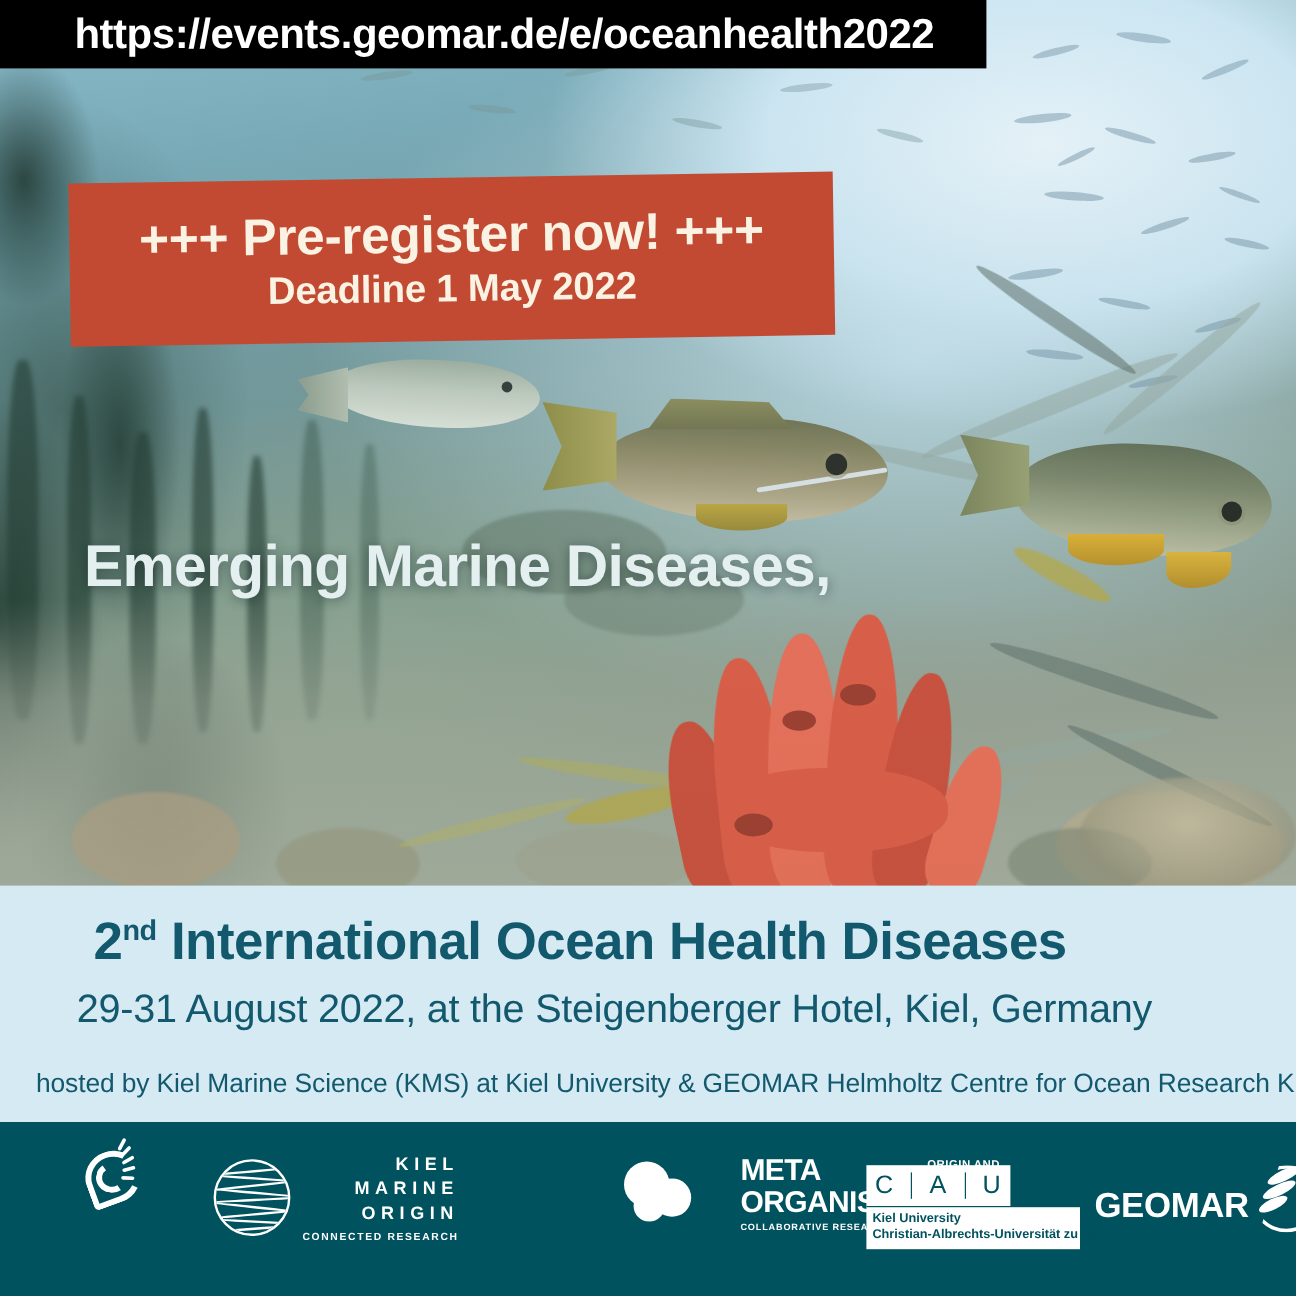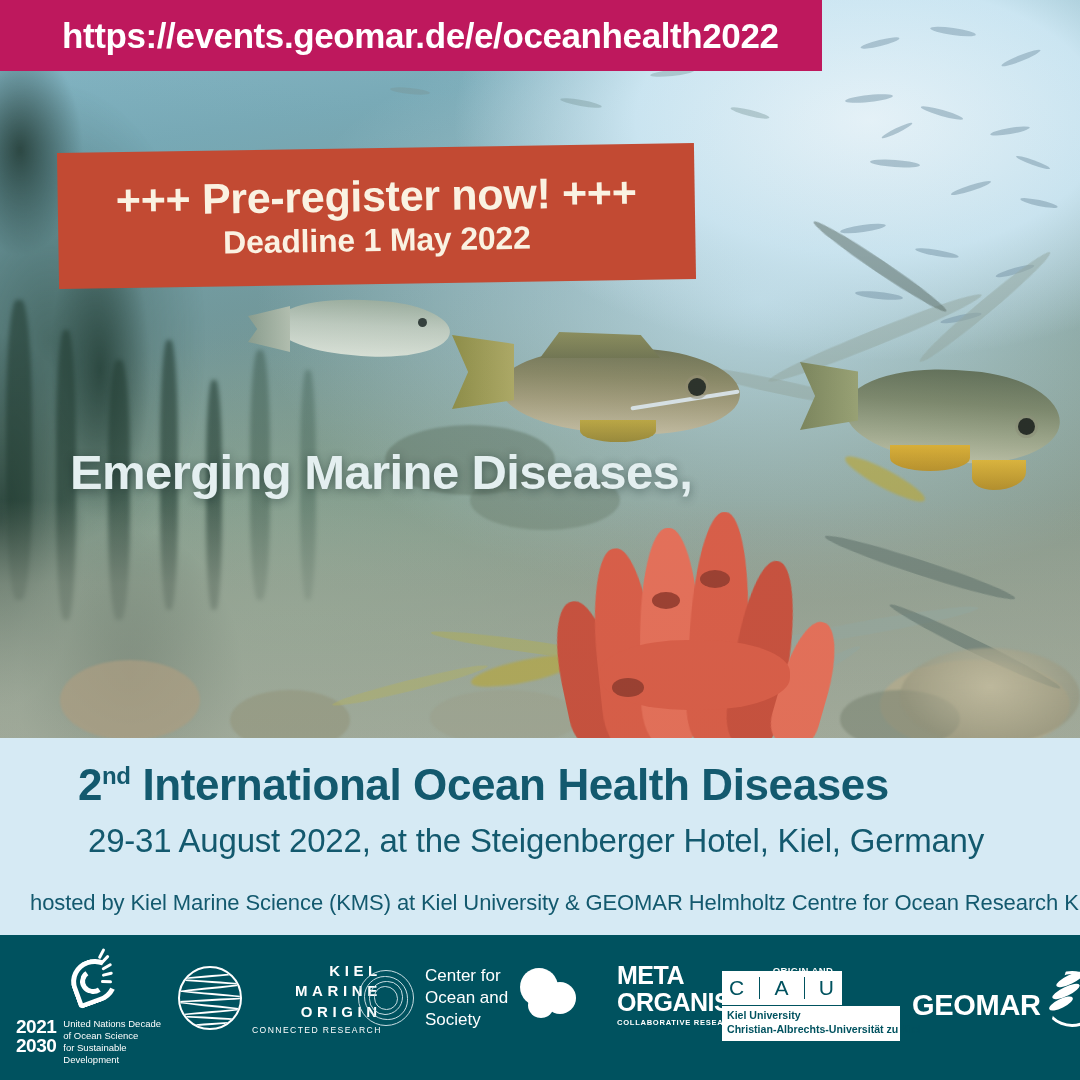--- a/index.html
+++ b/index.html
@@ -67,22 +67,22 @@
 
   
   .haze{
     position:absolute; inset:0;
     background:linear-gradient(180deg, rgba(185,218,232,.18) 0%, rgba(140,175,180,.10) 40%, rgba(120,150,135,.12) 100%);
     pointer-events:none;
   }
 
   
   .url-banner{
-    position:absolute; left:0; top:0; width:822px; height:71px;
-    background:#be185d;
+    position:absolute; left:0; top:0; width:822px; height:57px;
+    background:#000000;
     display:flex; align-items:center;
   }
   .url-text{
     color:#ffffff; font-size:35px; font-weight:600;
     letter-spacing:-0.4px; padding-left:62px; white-space:nowrap;
   }
 
   
   .prereg{
     position:absolute; left:58px; top:148px; width:637px; height:136px;
@@ -113,21 +113,21 @@
     position:absolute; left:0; top:738px; width:1080px; height:197px;
     background:#d6eaf4;
   }
   .info-title{
     position:absolute; left:78px; top:22px;
     color:#13596e; font-size:44px; font-weight:700; white-space:nowrap;
     letter-spacing:-0.4px;
   }
   .info-title sup{ font-size:24px; vertical-align:super; font-weight:700; }
   .info-sub{
-    position:absolute; left:88px; top:84px;
+    position:absolute; left:64px; top:84px;
     color:#13596e; font-size:33px; font-weight:400; white-space:nowrap;
     letter-spacing:-0.2px;
   }
   .info-host{
     position:absolute; left:30px; top:152px;
     color:#13596e; font-size:22px; font-weight:400; white-space:nowrap;
     letter-spacing:-0.1px;
   }
 
   
@@ -165,21 +165,21 @@
   .kms-logo{ left:178px; top:26px; }
   .kms-mark{ width:64px; height:64px; position:relative; }
   .kms-circle{
     position:absolute; inset:0; border-radius:50%;
     border:2px solid #fff;
     overflow:hidden;
   }
   .kms-wave{ position:absolute; left:-10px; width:84px; height:2px; background:#fff; border-radius:50%; }
   .kms-text{ margin-left:10px; text-align:right; }
   .kms-l{ color:#fff; font-size:15px; font-weight:600; letter-spacing:4.6px; line-height:1.35; }
-  .kms-cr{ color:#fff; font-size:8.6px; font-weight:400; letter-spacing:1.4px; margin-top:3px; }
+  .kms-cr{ color:#fff; font-size:8.6px; font-weight:700; letter-spacing:1.4px; margin-top:3px; }
 
   
   .cos-logo{ left:358px; top:30px; }
   .cos-mark{ width:56px; height:56px; position:relative; }
   .cos-ring{ position:absolute; border:1.6px solid #c8dde2; border-radius:50%; }
   .cos-text{ color:#fff; font-size:17px; line-height:1.28; margin-left:11px; font-weight:400; }
 
   
   .meta-logo{ left:520px; top:28px; }
   .meta-mark{ width:72px; height:58px; position:relative; }
@@ -361,31 +361,20 @@
         <div class="un-spiral"></div>
         <div class="un-spiral2"></div>
         <div class="un-rays">
           <div class="un-ray" style="left:0;  top:2px;  transform:rotate(-62deg);"></div>
           <div class="un-ray" style="left:2px; top:7px;  transform:rotate(-46deg);"></div>
           <div class="un-ray" style="left:3px; top:13px; transform:rotate(-30deg);"></div>
           <div class="un-ray" style="left:3px; top:19px; transform:rotate(-14deg);"></div>
           <div class="un-ray" style="left:2px; top:25px; transform:rotate(2deg);"></div>
         </div>
       </div>
-      <div class="un-text-row">
-        <div>
-          <div class="un-years">2021</div>
-          <div class="un-years">2030</div>
-        </div>
-        <div class="un-desc">
-          <div>United Nations Decade</div>
-          <div>of Ocean Science</div>
-          <div>for Sustainable Development</div>
-        </div>
-      </div>
     </div>
 
     <div class="logo kms-logo">
       <div class="kms-mark">
         <div class="kms-circle">
           <div class="kms-wave" style="top:7px;  transform:rotate(-5deg);"></div>
           <div class="kms-wave" style="top:13px; transform:rotate(4deg);"></div>
           <div class="kms-wave" style="top:19px; transform:rotate(-6deg);"></div>
           <div class="kms-wave" style="top:25px; transform:rotate(5deg);"></div>
           <div class="kms-wave" style="top:31px; transform:rotate(-3deg);"></div>
@@ -396,33 +385,20 @@
         </div>
       </div>
       <div class="kms-text">
         <div class="kms-l">KIEL</div>
         <div class="kms-l">MARINE</div>
         <div class="kms-l">ORIGIN</div>
         <div class="kms-cr">CONNECTED RESEARCH</div>
       </div>
     </div>
 
-    <div class="logo cos-logo">
-      <div class="cos-mark">
-        <div class="cos-ring" style="left:0;   top:0;   width:56px; height:56px;"></div>
-        <div class="cos-ring" style="left:6px; top:6px; width:44px; height:44px; border-radius:48% 52% 46% 54%;"></div>
-        <div class="cos-ring" style="left:11px;top:11px;width:34px; height:34px; border-radius:52% 46% 54% 48%;"></div>
-        <div class="cos-ring" style="left:16px;top:16px;width:24px; height:24px; border-radius:46% 54% 48% 52%;"></div>
-      </div>
-      <div class="cos-text">
-        <div>Center for</div>
-        <div>Ocean and</div>
-        <div>Society</div>
-      </div>
-    </div>
 
     <div class="logo meta-logo">
       <div class="meta-mark">
         <div class="mcircle" style="left:0;   top:2px;  width:38px; height:38px;"></div>
         <div class="mcircle" style="left:24px;top:16px; width:32px; height:32px;"></div>
         <div class="mcircle" style="left:8px; top:26px; width:26px; height:26px;"></div>
       </div>
       <div class="meta-text">
         <div class="meta-row1">
           <div>

